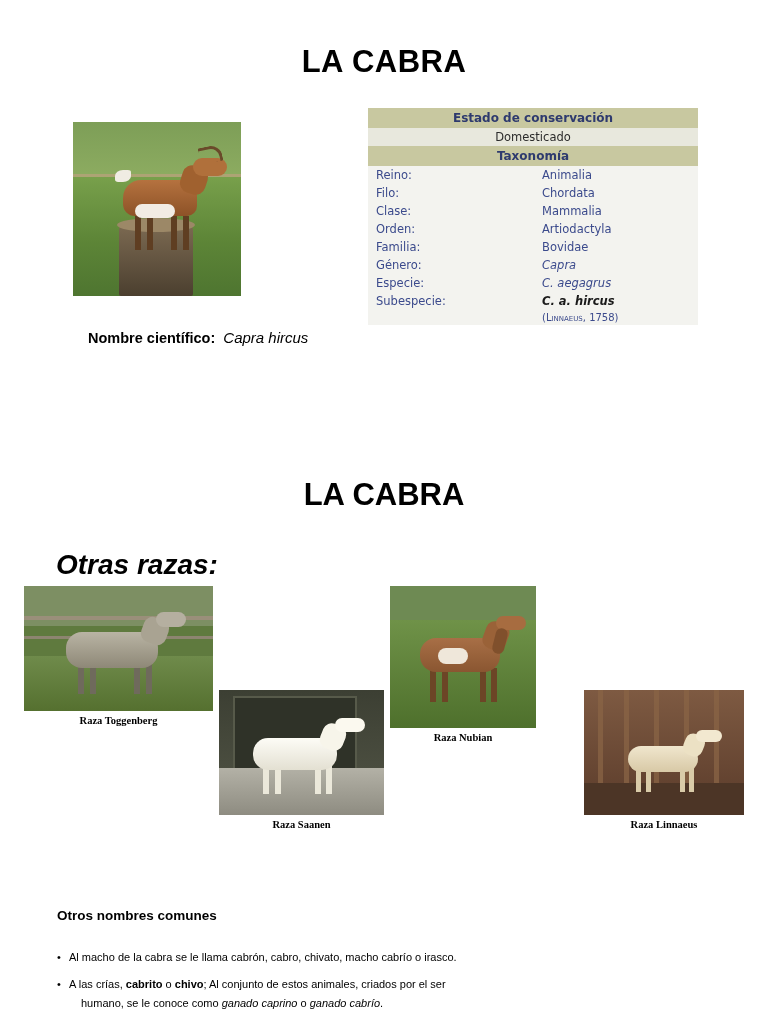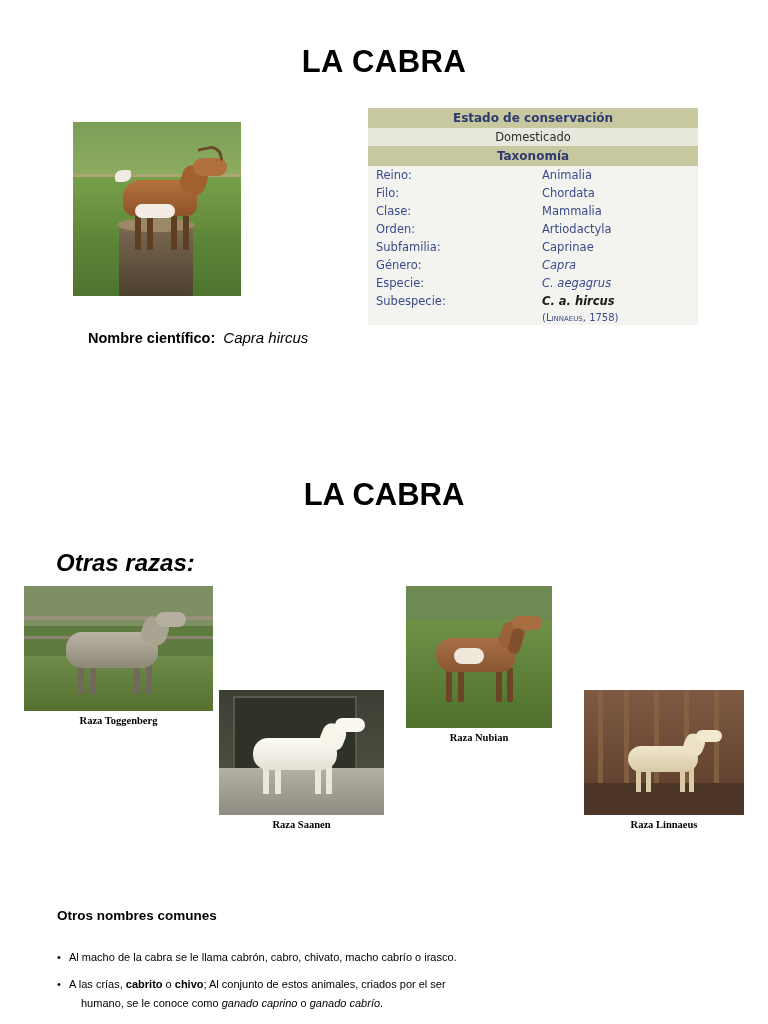--- a/index.html
+++ b/index.html
@@ -187,21 +187,21 @@
     left: 0;
     width: 768px;
     text-align: center;
     font-size: 31px;
     font-weight: bold;
   }
   .otras-razas {
     position: absolute;
     left: 56px;
     top: 549px;
-    font-size: 24px;
+    font-size: 28px;
     font-style: italic;
     font-weight: bold;
     text-align: center;
   }
 
   .breed {
     position: absolute;
     text-align: center;
   }
   .breed .photo {
@@ -236,21 +236,21 @@
   .sa-wall { position:absolute; left:0; top:0; width:100%; height:62%; background:linear-gradient(#3c3f33,#4a4d3f); }
   .sa-door { position:absolute; left:14px; top:6px; width:120px; height:70px; background:#2f3228; border:2px solid #575a4a; }
   .sa-ground { position:absolute; left:0; bottom:0; width:100%; height:38%; background:linear-gradient(#b3b1a6,#8e8c81); }
   .sa-body { position:absolute; left:34px; top:48px; width:84px; height:32px; background:linear-gradient(#fdfcf6,#e3e0d2); border-radius:15px; }
   .sa-neck { position:absolute; left:102px; top:34px; width:24px; height:26px; background:#f7f5ea; transform:rotate(22deg); border-radius:9px; }
   .sa-head { position:absolute; left:116px; top:28px; width:30px; height:14px; background:#fbf9ef; border-radius:8px; }
   .sa-leg { position:absolute; width:6px; height:28px; background:#ebe8da; top:76px; }
   .sa-leg.a{left:44px;} .sa-leg.b{left:56px;} .sa-leg.c{left:96px;} .sa-leg.d{left:107px;}
 
   
-  .breed-nubian { left: 406px; top: 586px; width: 146px; }
+  .breed-nubian { left: 390px; top: 586px; width: 146px; }
   .breed-nubian .photo { width: 146px; height: 142px; background: #628040; }
   .nb-sky { position:absolute; left:0; top:0; width:100%; height:26%; background:#6e8a53; }
   .nb-grass { position:absolute; left:0; bottom:0; width:100%; height:76%; background:linear-gradient(#6f9248,#4e702c); }
   .nb-body { position:absolute; left:30px; top:52px; width:80px; height:34px; background:linear-gradient(#a86f46,#8a5631); border-radius:16px; }
   .nb-patch { position:absolute; left:48px; top:62px; width:30px; height:16px; background:#efe7da; border-radius:9px; }
   .nb-neck { position:absolute; left:94px; top:36px; width:24px; height:28px; background:#9a6238; transform:rotate(20deg); border-radius:9px; }
   .nb-head { position:absolute; left:106px; top:30px; width:30px; height:14px; background:#a76c40; border-radius:8px; }
   .nb-ear { position:absolute; left:104px; top:42px; width:12px; height:26px; background:#80502c; border-radius:6px; transform:rotate(14deg); }
   .nb-leg { position:absolute; width:6px; height:34px; background:#6c4526; top:82px; }
   .nb-leg.a{left:40px;} .nb-leg.b{left:52px;} .nb-leg.c{left:90px;} .nb-leg.d{left:101px;}
@@ -344,22 +344,22 @@
     </tr>
     <tr>
       <td class="k">Clase:</td>
       <td class="v">Mammalia</td>
     </tr>
     <tr>
       <td class="k">Orden:</td>
       <td class="v">Artiodactyla</td>
     </tr>
     <tr>
-      <td class="k">Subfamilia:</td>
-      <td class="v">Caprinae</td>
+      <td class="k">Familia:</td>
+      <td class="v">Bovidae</td>
     </tr>
     <tr>
       <td class="k">Género:</td>
       <td class="v italic">Capra</td>
     </tr>
     <tr>
       <td class="k">Especie:</td>
       <td class="v italic">C. aegagrus</td>
     </tr>
     <tr>

